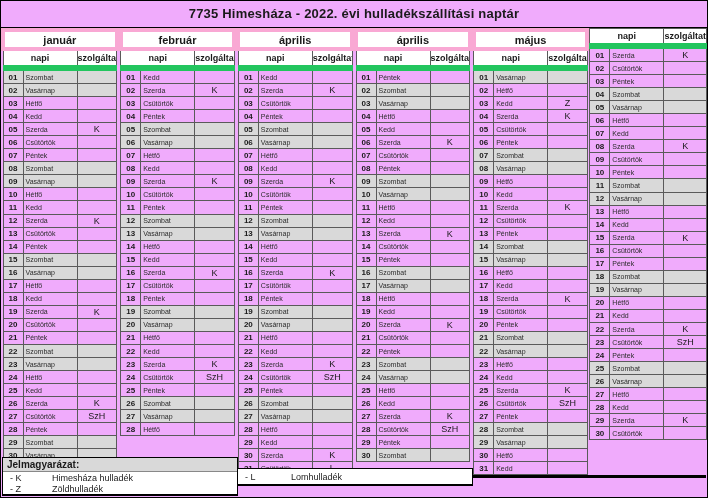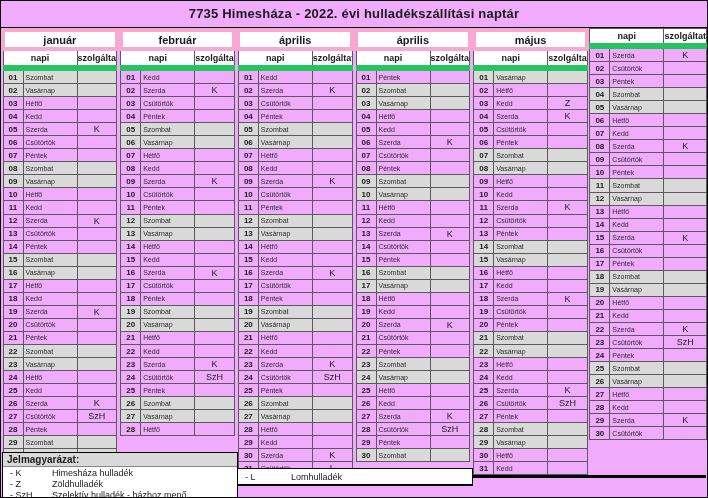--- a/index.html
+++ b/index.html
@@ -1082,24 +1082,20 @@
       <div class="legend-head">Jelmagyarázat:</div>
       <div class="legend-items">
           <div class="legend-item">
             <span class="code">- K</span>
             <span class="desc">Himesháza hulladék</span>
           </div>
           <div class="legend-item">
             <span class="code">- Z</span>
             <span class="desc">Zöldhulladék</span>
           </div>
-          <div class="legend-item">
-            <span class="code">- SzH</span>
-            <span class="desc">Szelektív hulladék - házhoz menő</span>
-          </div>
         </div>
     </div>
     <div class="legend-cell legend-extra">
       <div class="legend-item">
         <span class="code">- L</span>
         <span class="desc">Lomhulladék</span>
       </div>
     </div>
     <div class="legend-cell legend-empty"></div>
   </div>

